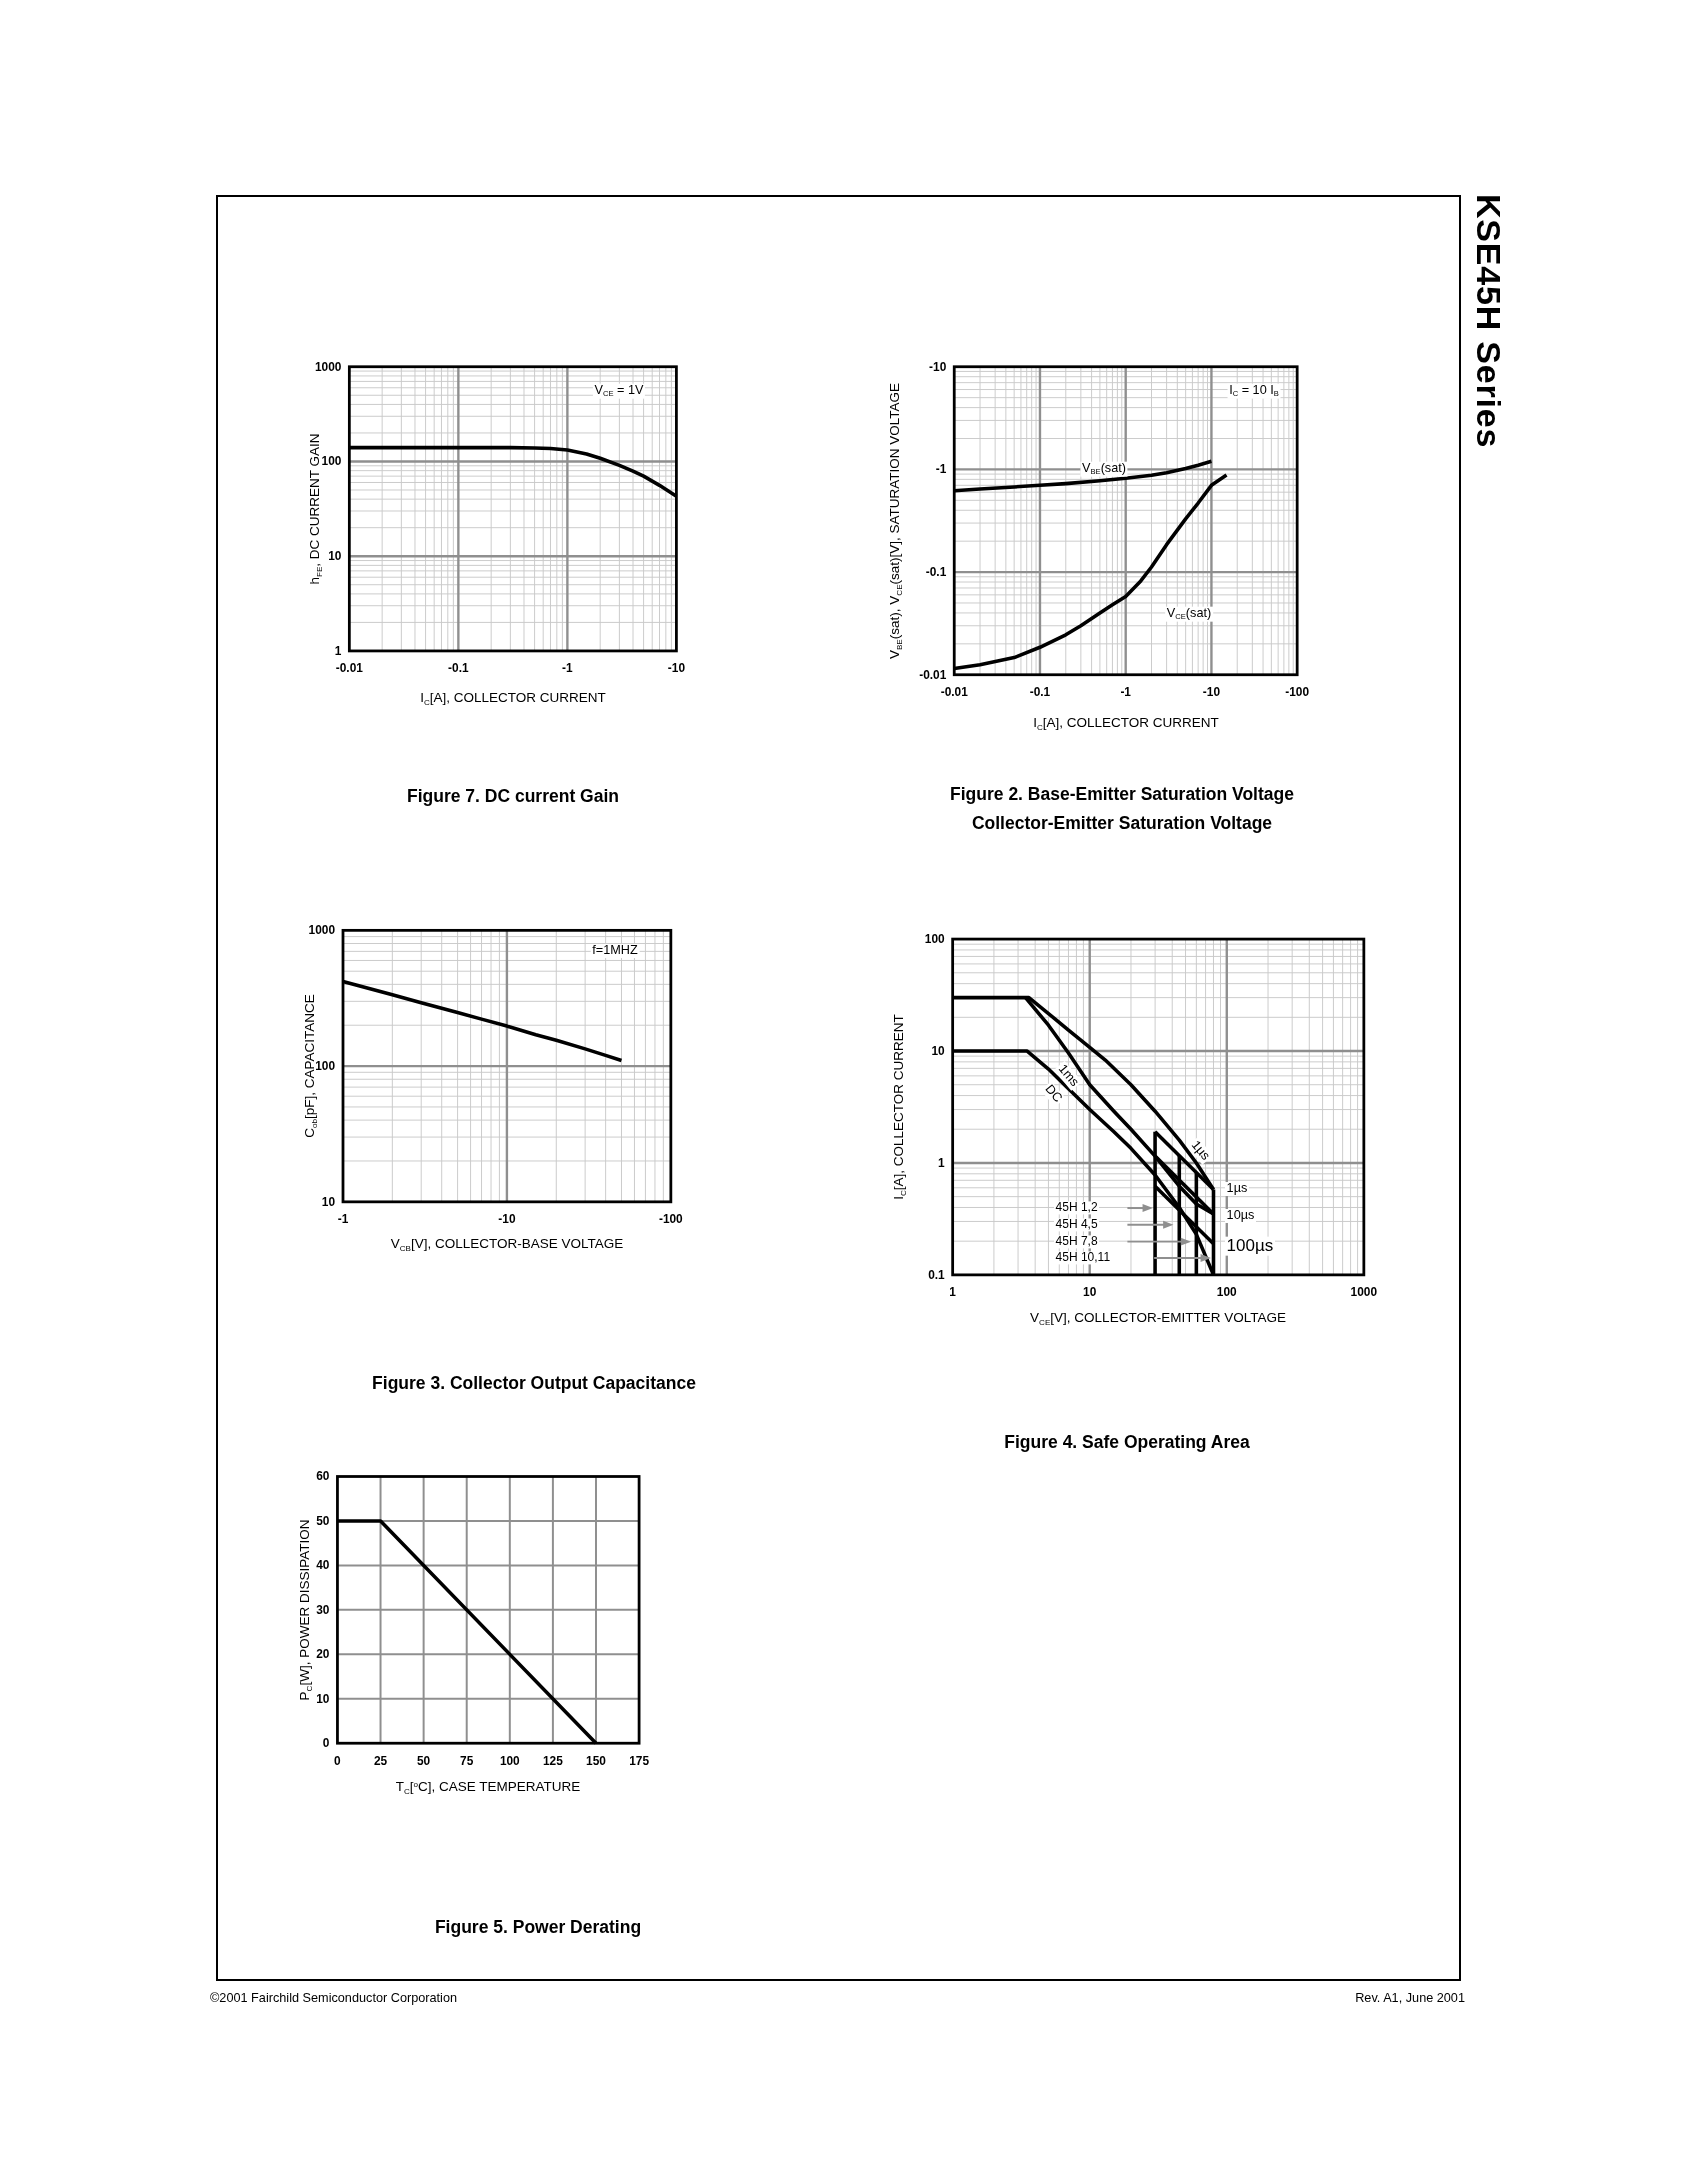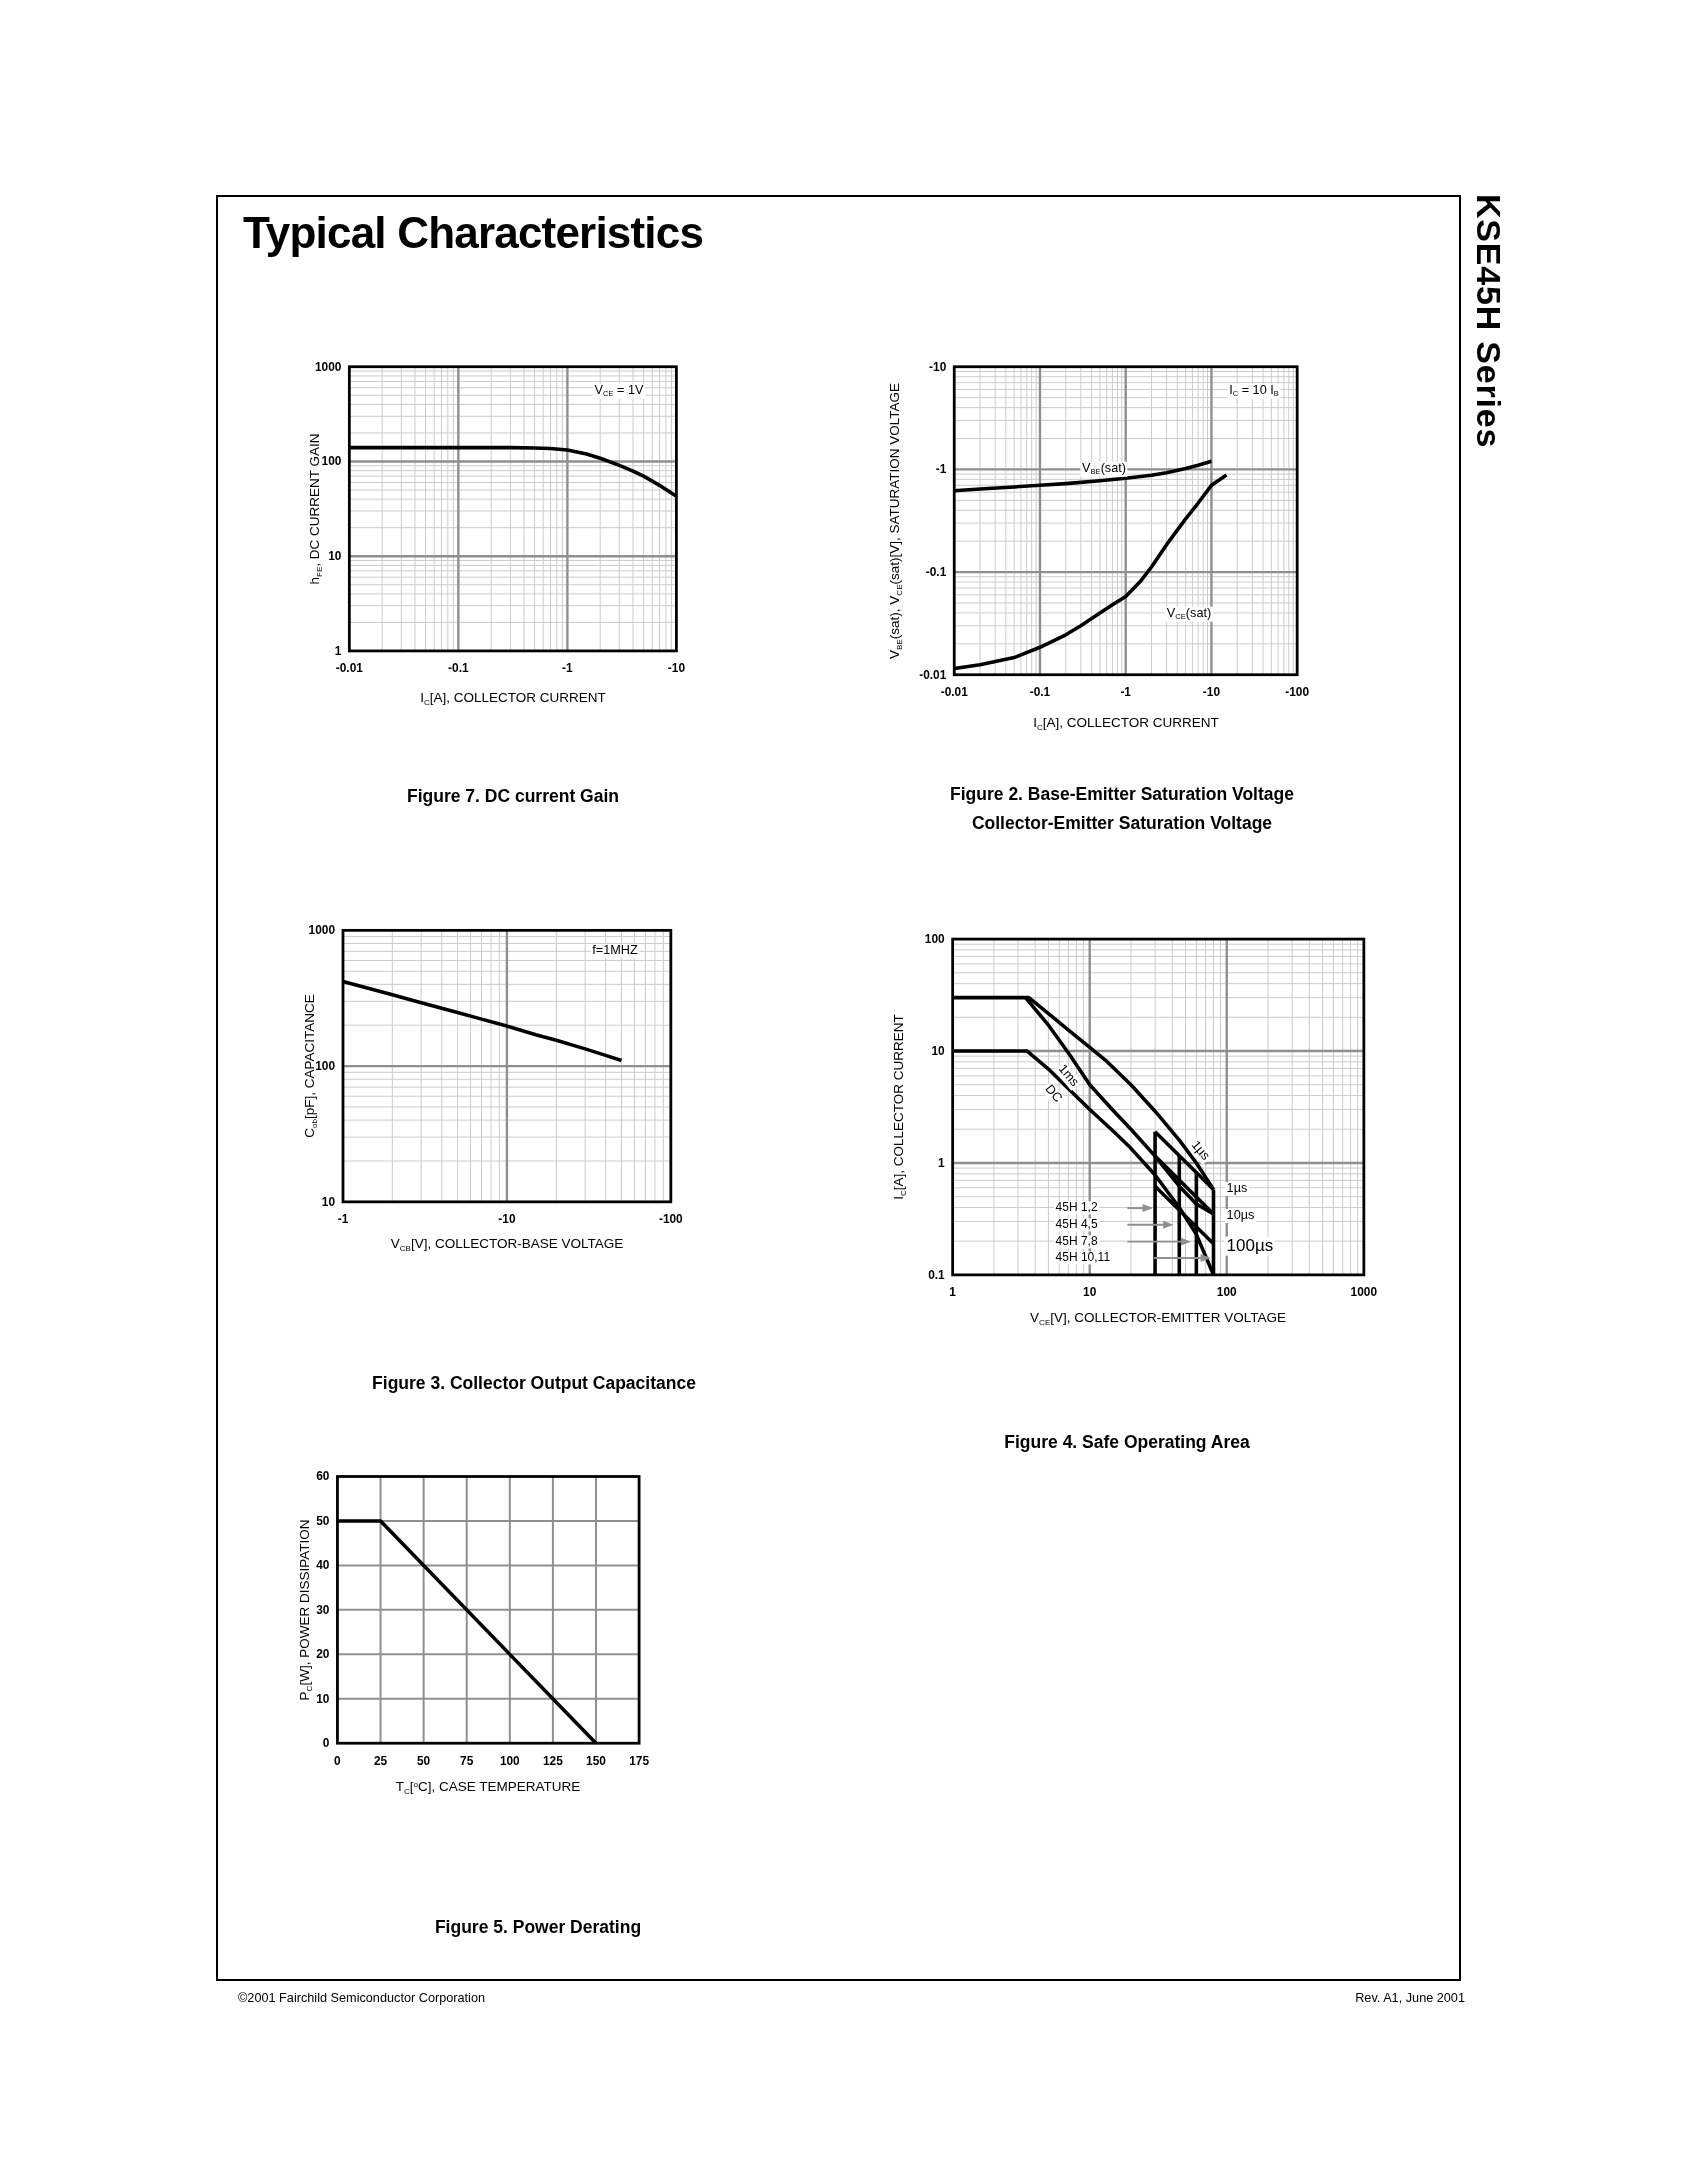--- a/index.html
+++ b/index.html
@@ -5,36 +5,35 @@
   html,body{margin:0;padding:0;background:#ffffff;}
   .page{position:relative;width:1687px;height:2183px;background:#ffffff;overflow:hidden;
         font-family:"Liberation Sans", sans-serif;color:#000;}
   .border-box{position:absolute;left:216px;top:195px;width:1245px;height:1786px;
               border:2.4px solid #000;box-sizing:border-box;background:#fff;}
   .doc-title{position:absolute;left:243px;top:208px;font-size:44px;font-weight:bold;
              letter-spacing:-0.8px;white-space:nowrap;}
   .side-title{position:absolute;left:1469px;top:194px;writing-mode:vertical-rl;
               font-size:34px;font-weight:bold;white-space:nowrap;letter-spacing:0.8px;}
   .footer{position:absolute;top:1991px;font-size:12.7px;}
-  .footer-left{left:210px;margin-left:28px;}
+  .footer-left{left:210px;}
   .footer-right{right:222px;text-align:center;}
   #charts-svg{position:absolute;left:0;top:0;}
   .ann{position:absolute;white-space:nowrap;font-size:12.7px;background:#fff;padding:0 1.6px;line-height:1.1;}
   .axis-title{position:absolute;white-space:nowrap;font-size:13.5px;line-height:1;}
   .caption{position:absolute;white-space:nowrap;font-size:17.5px;font-weight:bold;line-height:1;}
   .sub{font-size:0.6em;vertical-align:-0.3em;}
   .sup{font-size:0.6em;vertical-align:0.5em;}
   svg text{font-family:"Liberation Sans", sans-serif;font-weight:bold;font-size:15px;fill:#000;}
 </style>
 </head>
 <body>
 
 <div class="page">
   <div class="border-box"></div>
-  <div class="doc-title">Typical Characteristics</div>
   <div class="side-title">KSE45H Series</div>
   <svg id="charts-svg" width="1687" height="2183" viewBox="0 0 2125 2750">
       <g>
         <line x1="481.34145273785344" y1="462" x2="481.34145273785344" y2="820" stroke="#c9c9c9" stroke-width="1.2"></line>
         <line x1="505.52465231483365" y1="462" x2="505.52465231483365" y2="820" stroke="#c9c9c9" stroke-width="1.2"></line>
         <line x1="522.6829054757069" y1="462" x2="522.6829054757069" y2="820" stroke="#c9c9c9" stroke-width="1.2"></line>
         <line x1="535.9918805954799" y1="462" x2="535.9918805954799" y2="820" stroke="#c9c9c9" stroke-width="1.2"></line>
         <line x1="546.8661050526871" y1="462" x2="546.8661050526871" y2="820" stroke="#c9c9c9" stroke-width="1.2"></line>
         <line x1="556.0601308286247" y1="462" x2="556.0601308286247" y2="820" stroke="#c9c9c9" stroke-width="1.2"></line>
         <line x1="564.0243582135603" y1="462" x2="564.0243582135603" y2="820" stroke="#c9c9c9" stroke-width="1.2"></line>

